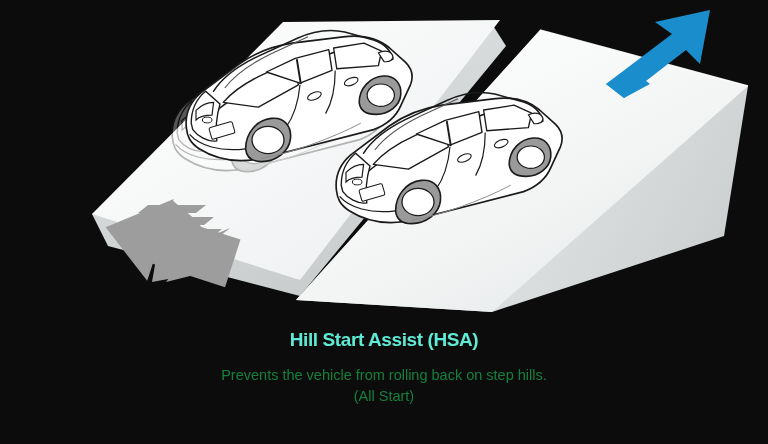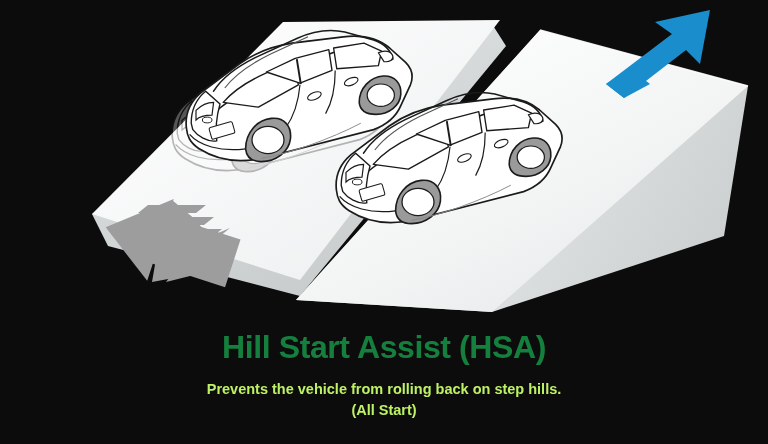--- a/index.html
+++ b/index.html
@@ -26,33 +26,33 @@
     background-position:0 0, 7px 7px;
     pointer-events:none;
   }
   #art{position:absolute;left:0;top:0;width:768px;height:444px;}
   #caption{
     position:absolute;left:0;right:0;top:330px;
     text-align:center;
     pointer-events:none;
   }
   #title{
-    font-size:32px;
+    font-size:19px;
     font-weight:bold;
-    color:#15803d;
+    color:#5eead4;
     letter-spacing:-0.4px;
     line-height:1.1;
     margin:0 0 14px 0;
   }
   .sub{
     font-size:14.5px;
-    color:#bef264;
+    color:#15803d;
     line-height:1.45;
     margin:0;
-    font-weight:bold;
+    font-weight:normal;
   }
 </style>
 </head>
 <body>
 
 <div id="stage">
   <div id="dots"></div>
 
   <svg id="art" viewBox="0 0 768 444">
     <defs>

